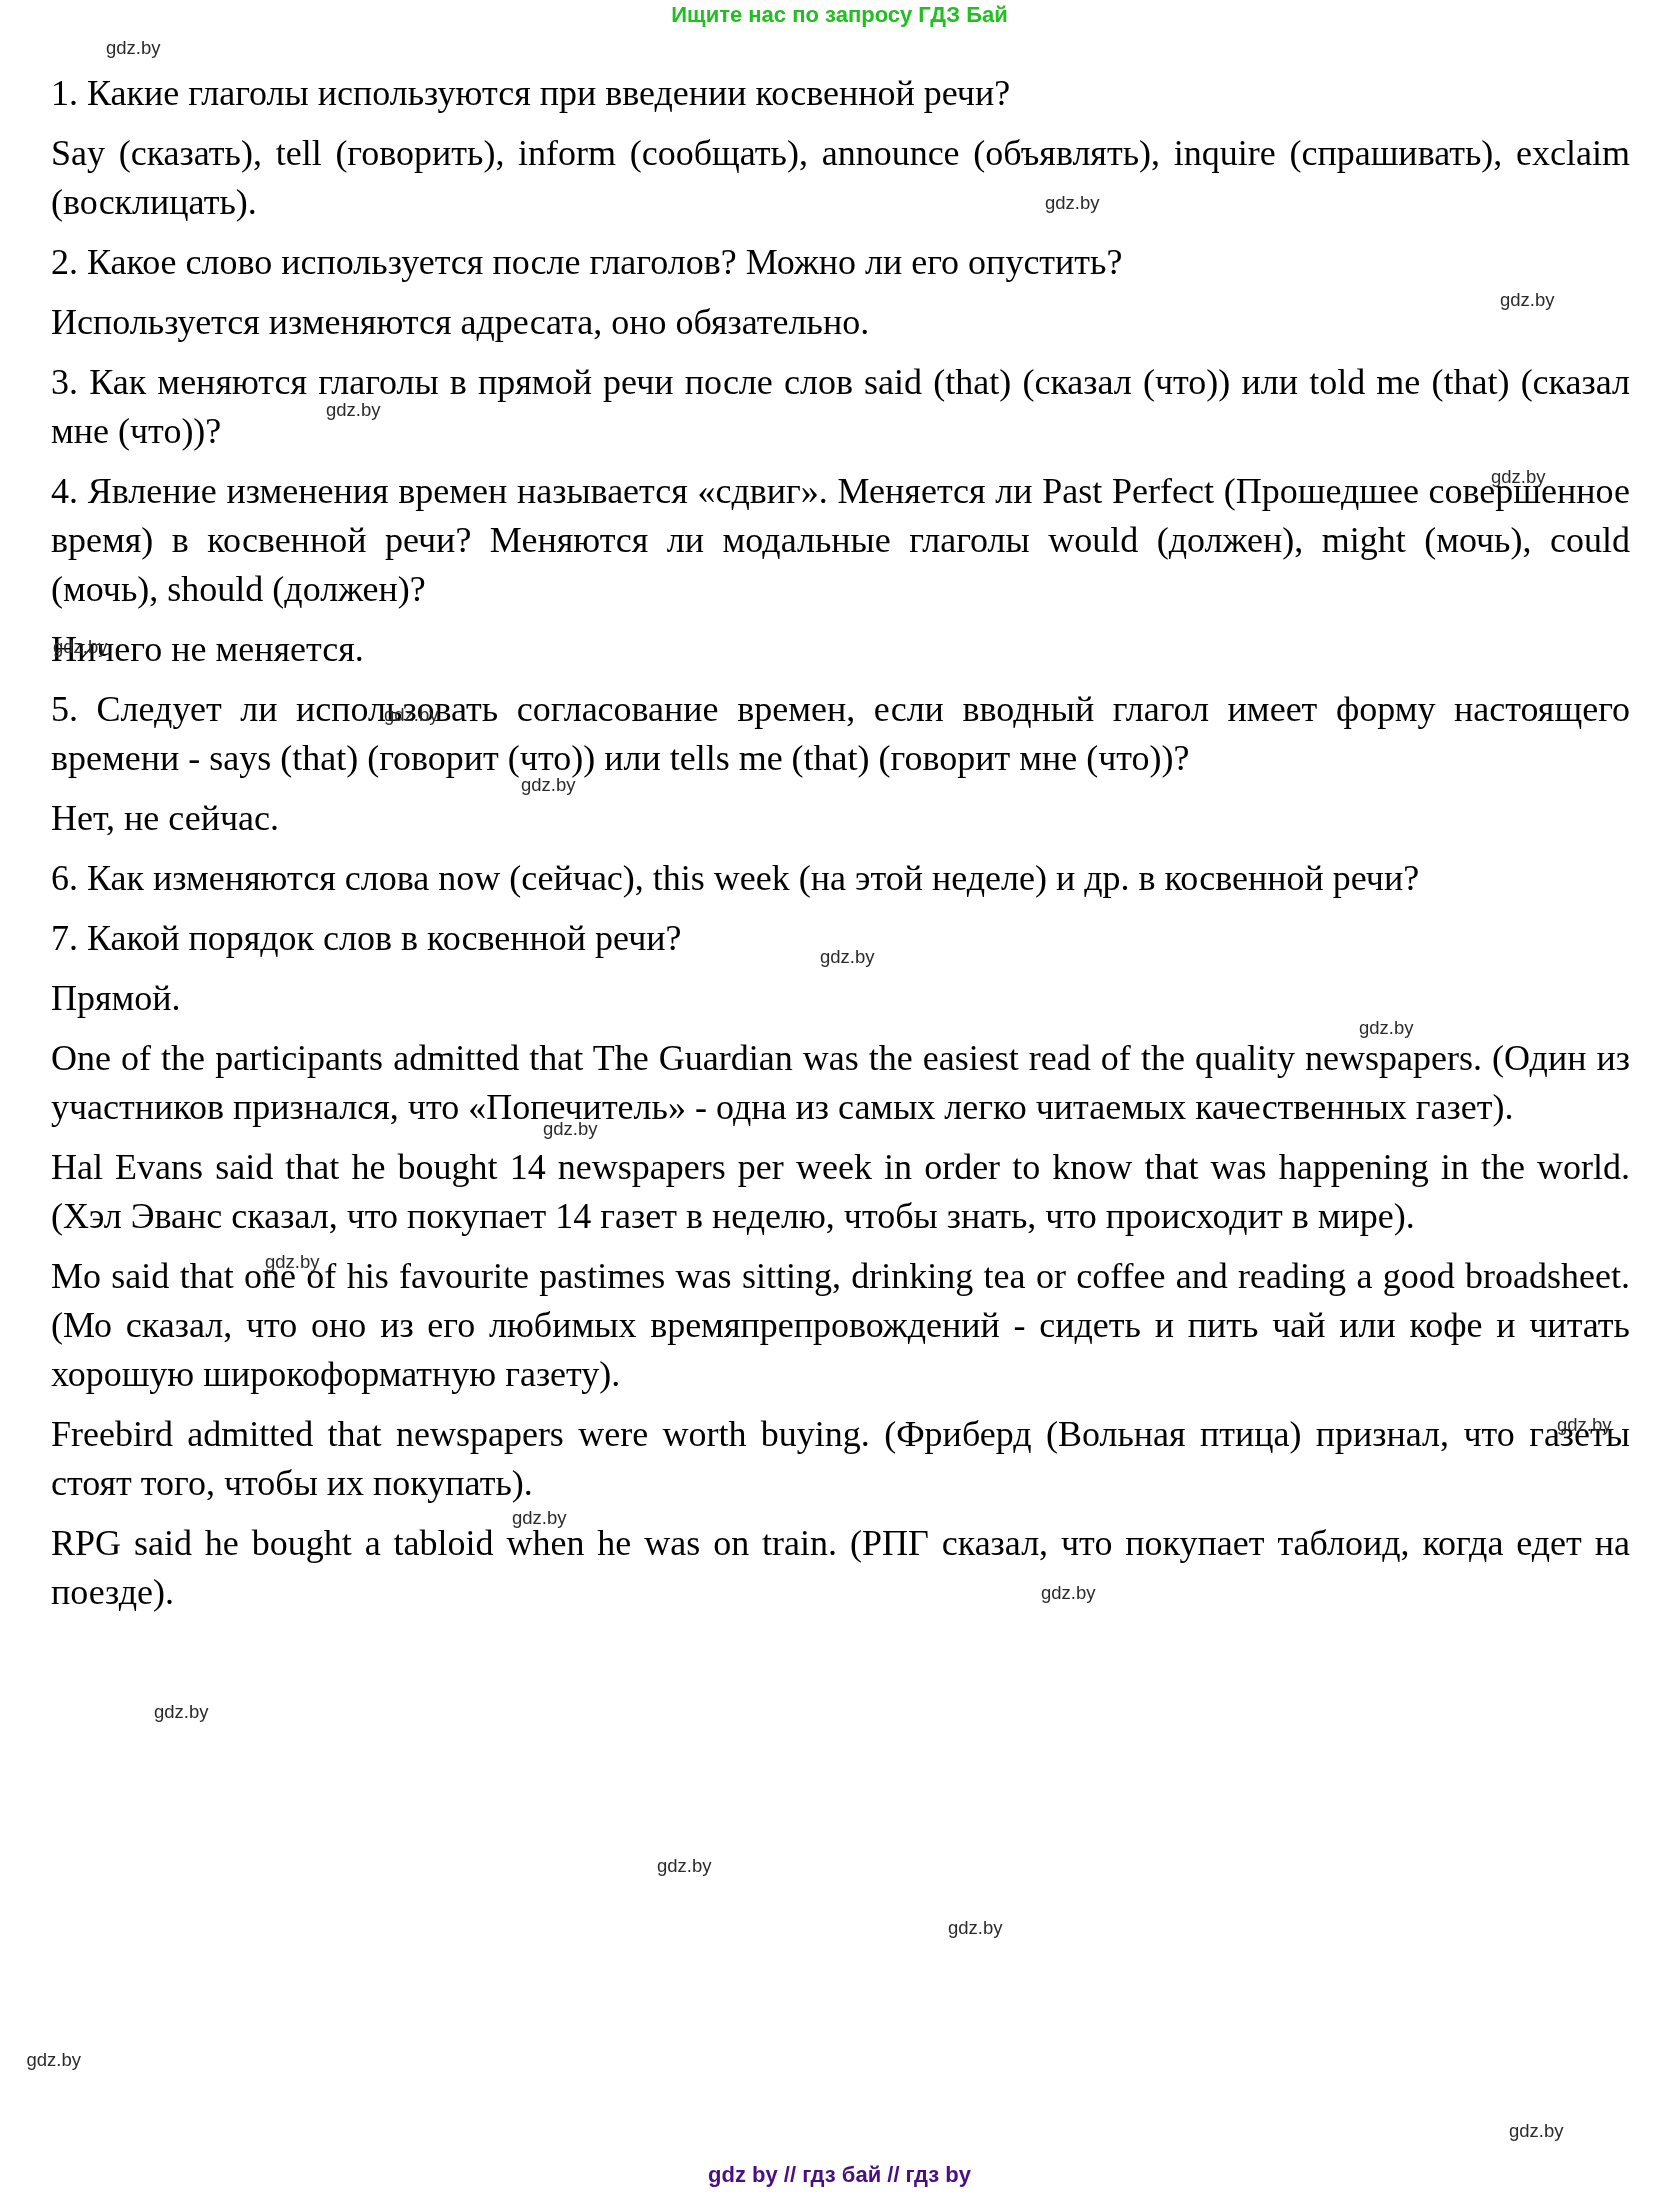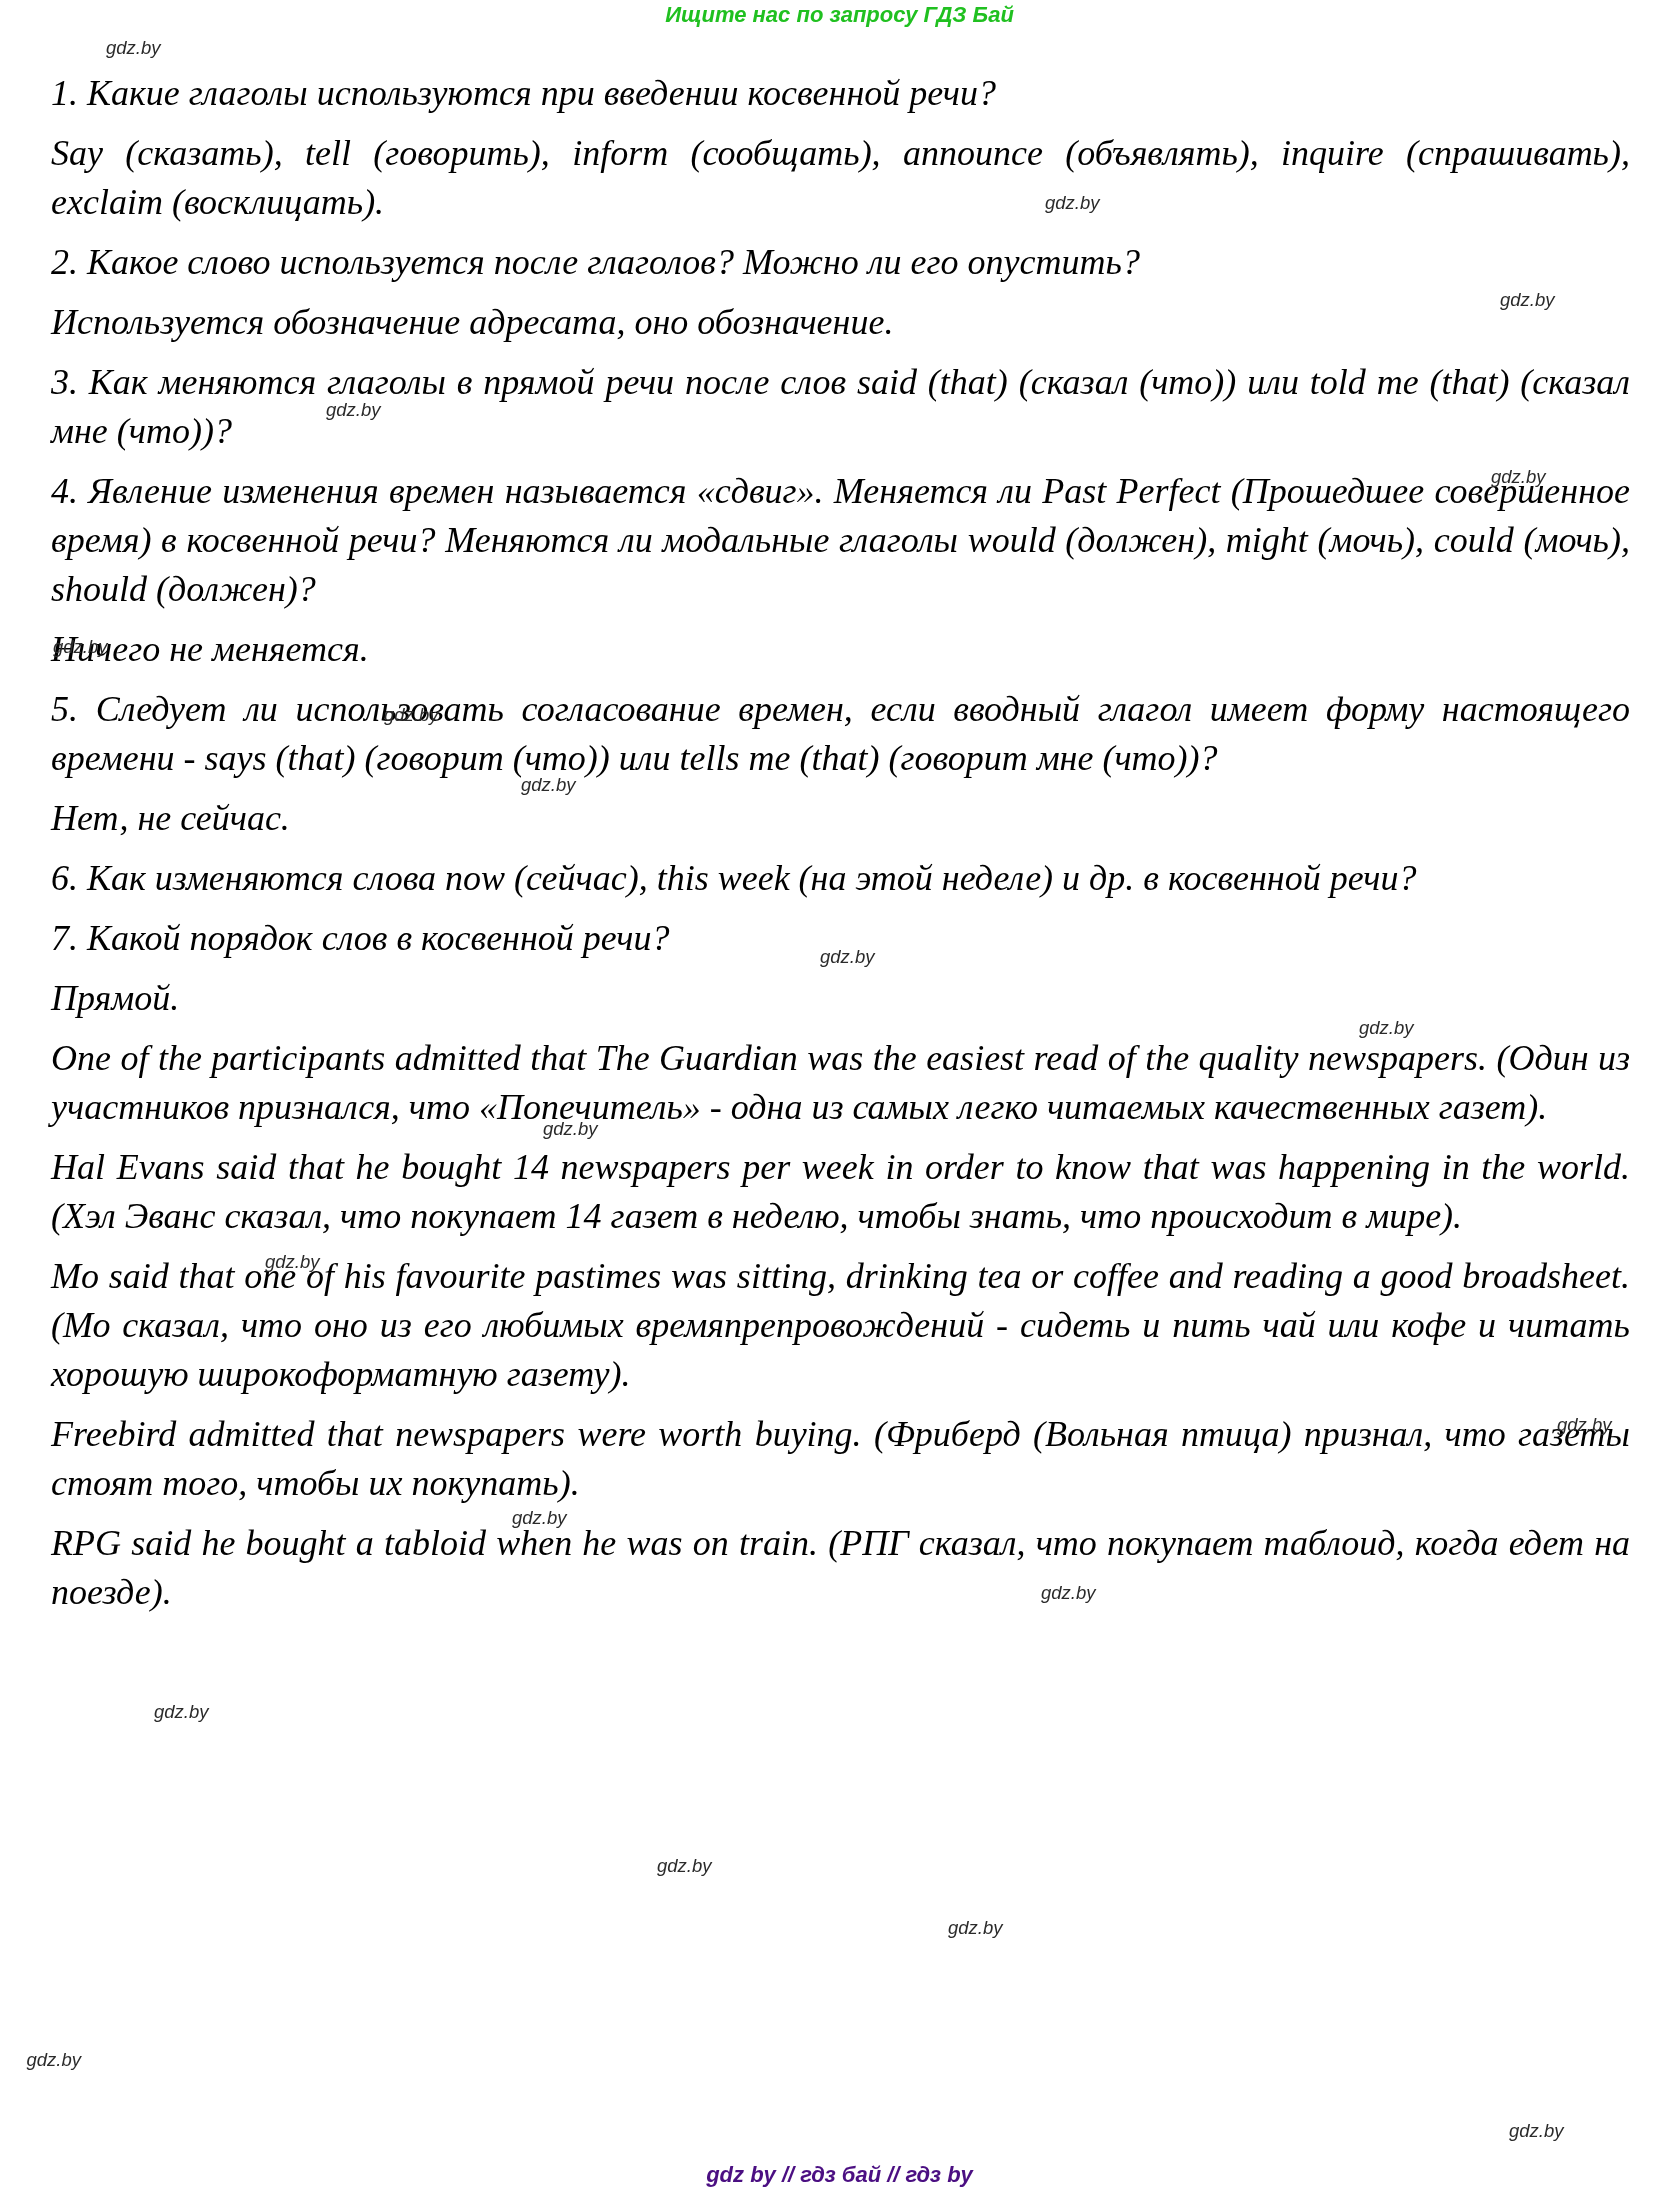--- a/index.html
+++ b/index.html
@@ -11,21 +11,20 @@
     font-family: "Liberation Serif", "DejaVu Serif", serif;
     position: relative;
     overflow: hidden;
   }
 
   #page {
     position: relative;
     width: 1385px;
     height: 2197px;
     background: #ffffff;
-    font-style: italic;
   }
 
   
   .promo {
     position: absolute;
     top: 1.8px;
     left: 0;
     width: 1679px;
     text-align: center;
     font-family: "Liberation Sans", "DejaVu Sans", sans-serif;
@@ -88,21 +87,21 @@
 <body>
 
 <div id="page">
 
   <div class="promo" style="color: rgb(32, 192, 32);">Ищите нас по запросу ГДЗ Бай</div>
 
   <div class="content">
     <p class="para">1. Какие глаголы используются при введении косвенной речи?</p>
     <p class="para">Say (сказать), tell (говорить), inform (сообщать), announce (объявлять), inquire (спрашивать), exclaim (восклицать).</p>
     <p class="para">2. Какое слово используется после глаголов? Можно ли его опустить?</p>
-    <p class="para">Используется обозначение адресата, оно обозначение.</p>
+    <p class="para">Используется изменяются адресата, оно обязательно.</p>
     <p class="para">3. Как меняются глаголы в прямой речи после слов said (that) (сказал (что)) или told me (that) (сказал мне (что))?</p>
     <p class="para">4. Явление изменения времен называется «сдвиг». Меняется ли Past Perfect (Прошедшее совершенное время) в косвенной речи? Меняются ли модальные глаголы would (должен), might (мочь), could (мочь), should (должен)?</p>
     <p class="para">Ничего не меняется.</p>
     <p class="para">5. Следует ли использовать согласование времен, если вводный глагол имеет форму настоящего времени - says (that) (говорит (что)) или tells me (that) (говорит мне (что))?</p>
     <p class="para">Нет, не сейчас.</p>
     <p class="para">6. Как изменяются слова now (сейчас), this week (на этой неделе) и др. в косвенной речи?</p>
     <p class="para">7. Какой порядок слов в косвенной речи?</p>
     <p class="para">Прямой.</p>
     <p class="para">One of the participants admitted that The Guardian was the easiest read of the quality newspapers. (Один из участников признался, что «Попечитель» - одна из самых легко читаемых качественных газет).</p>
     <p class="para">Hal Evans said that he bought 14 newspapers per week in order to know that was happening in the world. (Хэл Эванс сказал, что покупает 14 газет в неделю, чтобы знать, что происходит в мире).</p>

